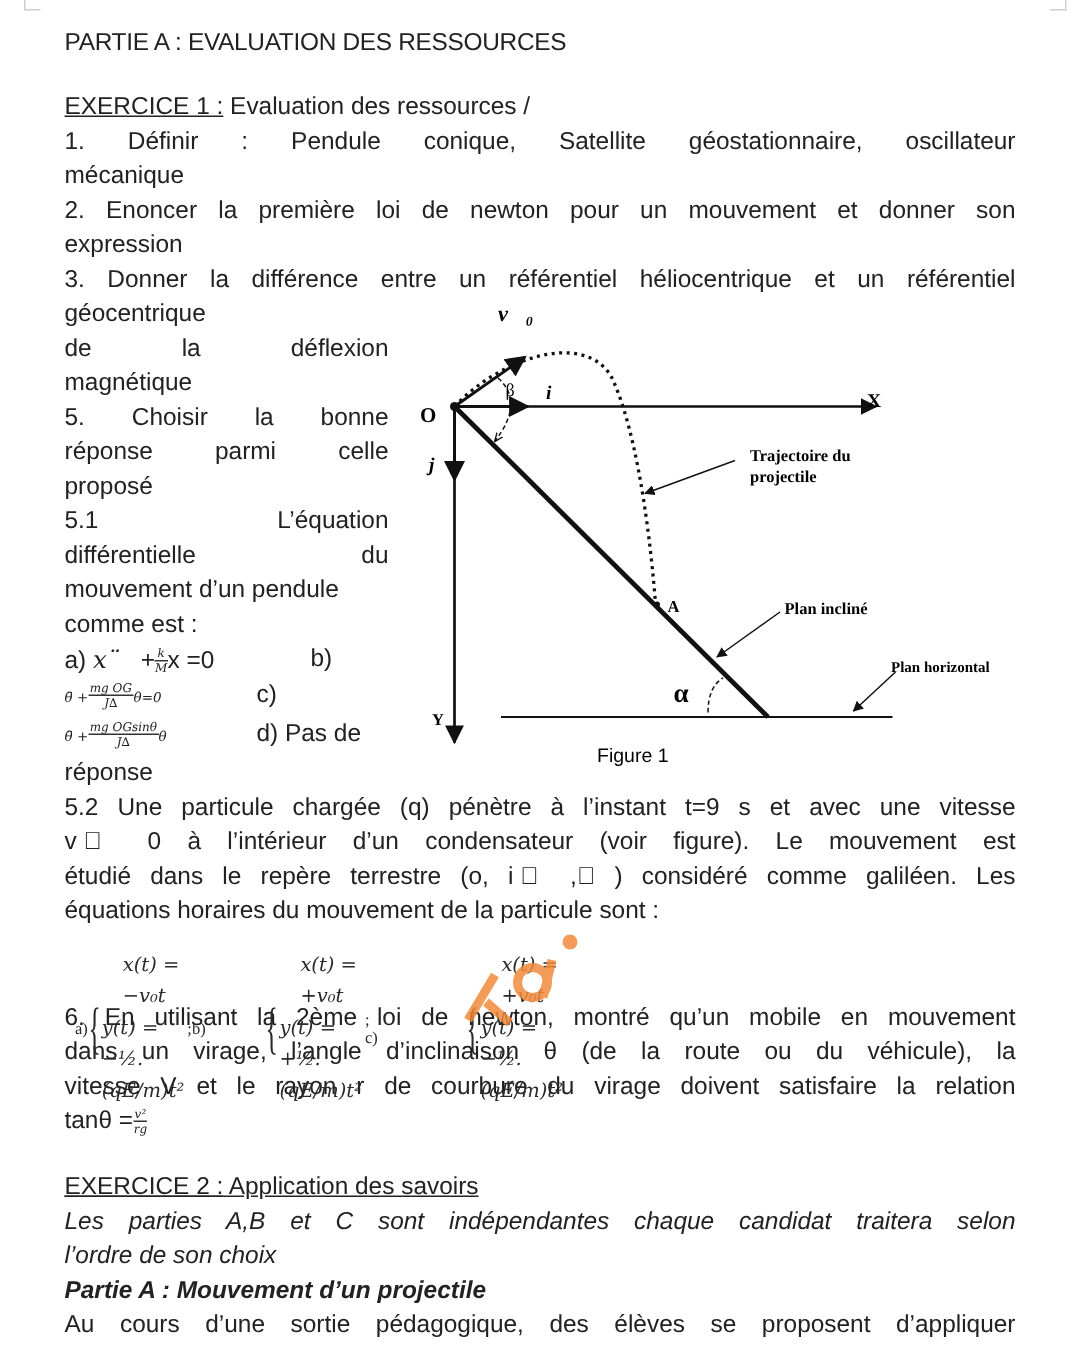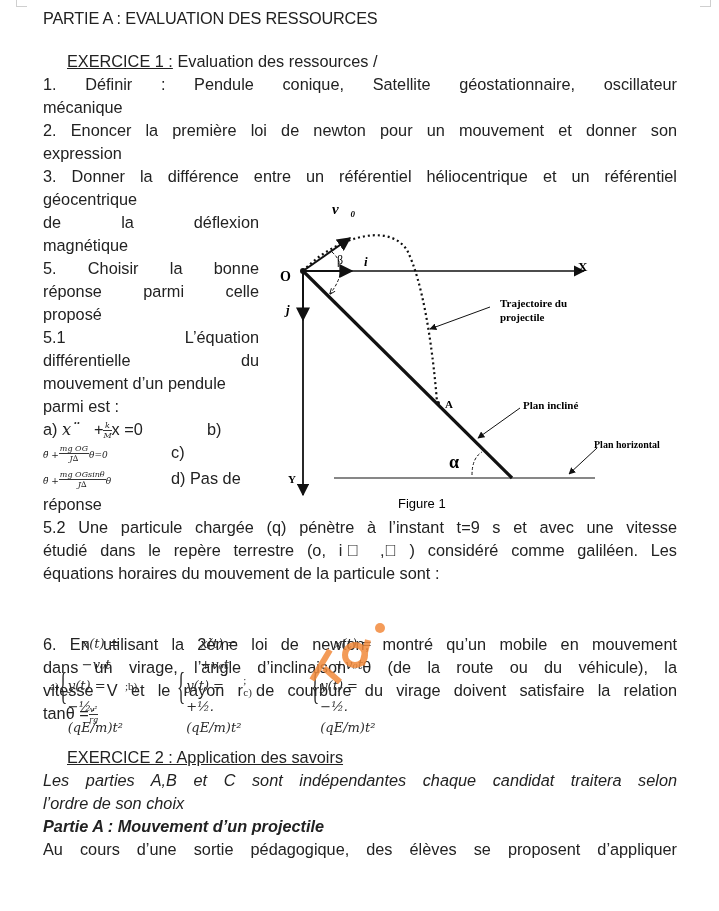--- a/index.html
+++ b/index.html
@@ -1,25 +1,25 @@
 <!DOCTYPE html>
 <html><head>
 <meta charset="utf-8">
 <style>
   html, body { margin:0; padding:0; background:#ffffff; }
   body { width:719px; height:911px; overflow:hidden; position:relative;
          font-family:"Liberation Sans", sans-serif; color:#222; }
   .corner-l { position:absolute; left:16px; top:0; width:10px; height:6px; border-left:1px solid #cfcfcf; border-bottom:1px solid #cfcfcf; }
   .corner-r { position:absolute; right:8px; top:0; width:10px; height:6px; border-right:1px solid #cfcfcf; border-bottom:1px solid #cfcfcf; }
-  .doc { position:absolute; left:43px; top:4px; width:634px; font-size:16.3px; line-height:23px; }
+  .doc { position:absolute; left:43px; top:14px; width:634px; font-size:16.3px; line-height:23px; }
   .ln { white-space:nowrap; }
   .just { text-align:justify; text-align-last:justify; }
   .title { margin-top:3px; letter-spacing:-0.2px; }
   .ex-head { margin-top:20px; }
-  .ul { text-decoration:underline;margin-left:24px; }
+  .ul { text-decoration:underline; }
   .col-left { width:216px; }
   .math { font-family:"DejaVu Serif", serif; font-style:italic; }
   .small-math { font-size:9px; }
   .frac { display:inline-block; vertical-align:middle; text-align:center; line-height:9px; font-family:"DejaVu Serif", serif; font-style:italic; }
   .frac .n { display:block; border-bottom:1px solid #333; padding:0 1px; font-size:8px; }
   .frac .d { display:block; font-size:8px; }
   .eqs { position:absolute; left:50px; top:633px; height:46px; font-family:"Liberation Serif", serif; color:#2a2a2a; }
   .sys { position:absolute; top:0; display:flex; align-items:center; }
   .sys .lbl { font-size:11px; margin-right:1px; }
   .sys .brace { font-size:38px; line-height:40px; font-weight:100; transform:scaleX(0.45); margin:0 -4px 0 -6px; }
@@ -51,40 +51,41 @@
 
   <div class="col-left">
     <div class="just">de la déflexion</div>
     <div class="ln">magnétique</div>
     <div class="just">5. Choisir la bonne</div>
     <div class="just">réponse parmi celle</div>
     <div class="ln">proposé</div>
     <div class="just">5.1 L’équation</div>
     <div class="just">différentielle du</div>
     <div class="ln">mouvement d’un pendule</div>
-    <div class="ln">parmi est :</div>
+    <div class="ln">comme est :</div>
 
     <div class="ln" style="position:relative;">
       <span>a)</span>
       <span class="math">x¨</span>
       <span style="margin-left:10px;">+</span><span class="frac"><span class="n">k</span><span class="d">M</span></span><span>x  =0</span>
       <span style="position:absolute; left:164px;">b)</span>
     </div>
     <div class="ln" style="position:relative;">
       <span class="small-math math">θ̈ +</span><span class="frac"><span class="n">mg OG</span><span class="d">J∆</span></span><span class="small-math math">θ=0</span>
       <span style="position:absolute; left:128px;">c)</span>
     </div>
     <div class="ln" style="position:relative;">
       <span class="small-math math">θ̈ +</span><span class="frac"><span class="n">mg OGsinθ</span><span class="d">J∆</span></span><span class="small-math math">θ</span>
       <span style="position:absolute; left:128px;">d) Pas de</span>
     </div>
     <div class="ln">réponse</div>
   </div>
 
   <div class="just">5.2 Une particule chargée (q) pénètre à l’instant t=9 s et avec une vitesse</div>
+  <div class="just">v  ⃗  0 à l’intérieur d’un condensateur (voir figure). Le mouvement est</div>
   <div class="just">étudié dans le repère terrestre (o, i ⃗  ,⃗  ) considéré comme galiléen. Les</div>
   <div class="ln">équations horaires du mouvement de la particule sont :</div>
 
   <div style="height:48px;"></div>
 
   <div class="just">6. En utilisant la 2ème loi de newton, montré qu’un mobile en mouvement</div>
   <div class="just">dans un virage, l’angle d’inclinaison θ   (de la route ou du véhicule), la</div>
   <div class="just">vitesse V et le rayon r de courbure du virage doivent satisfaire la relation</div>
   <div class="ln">
     <span>tanθ =</span><span class="frac"><span class="n">v²</span><span class="d">rg</span></span>

